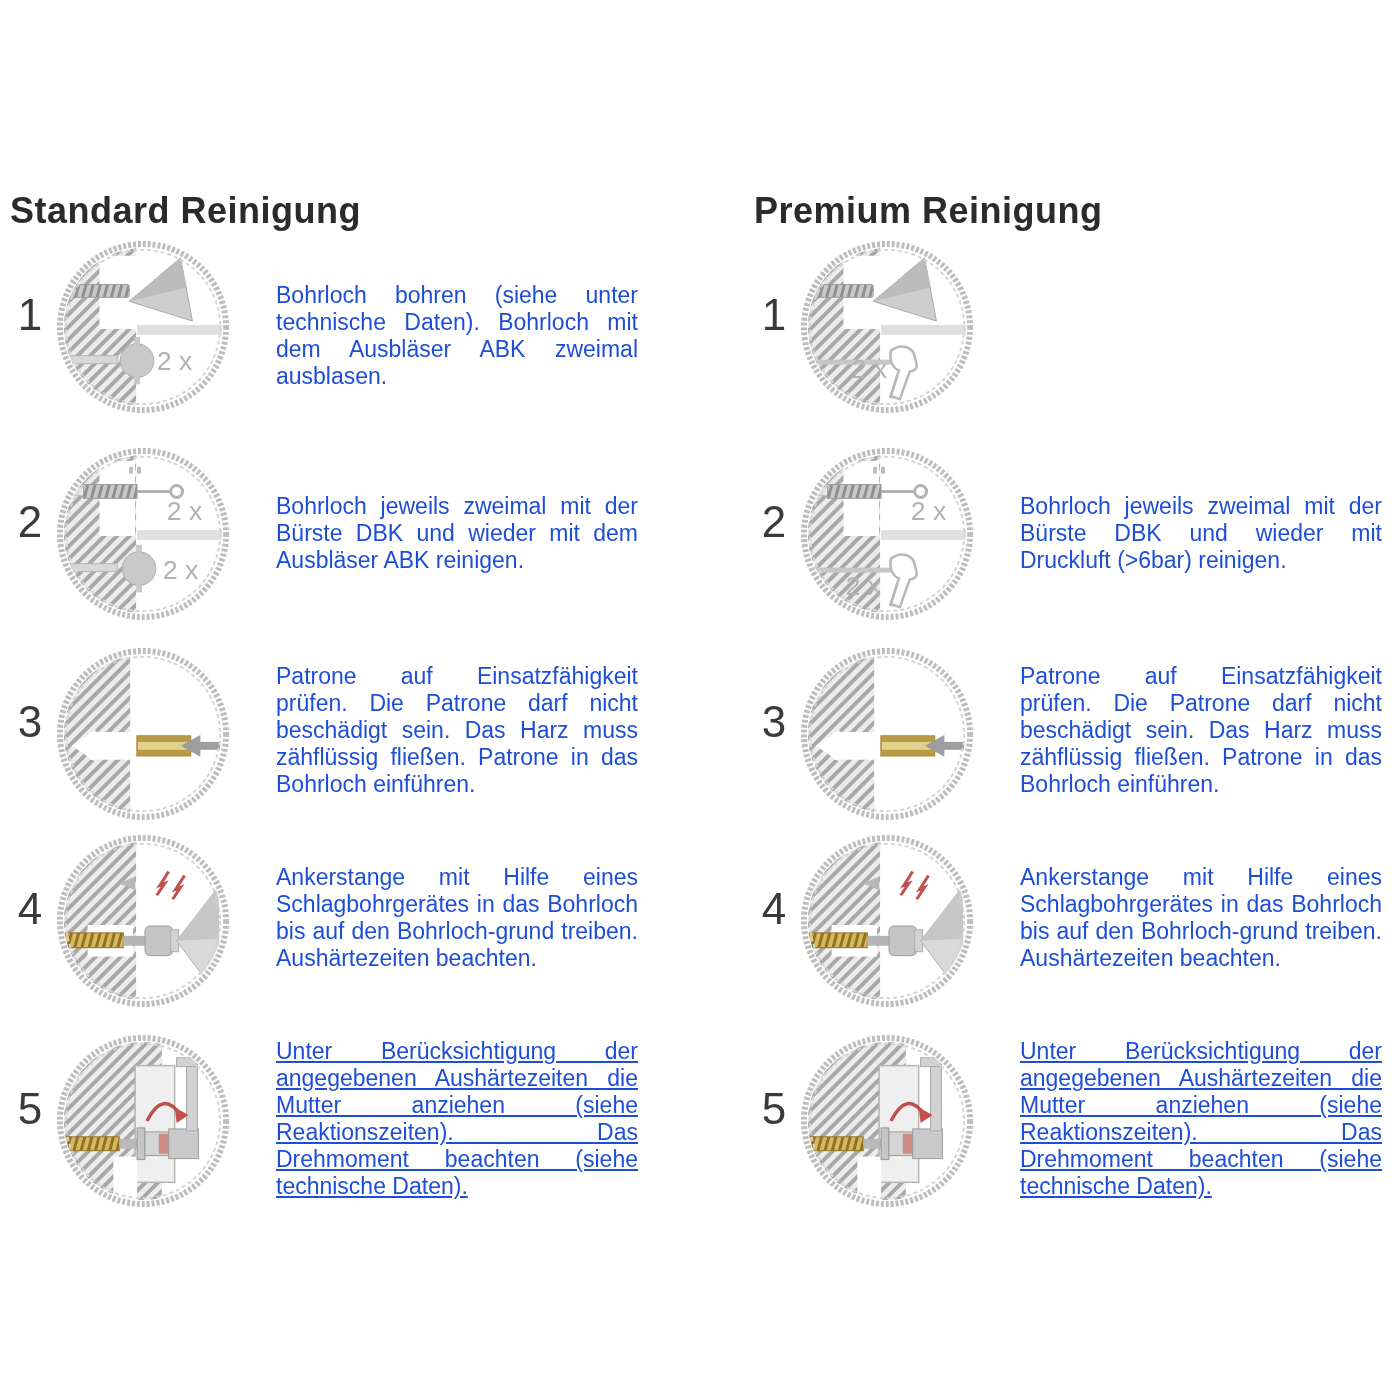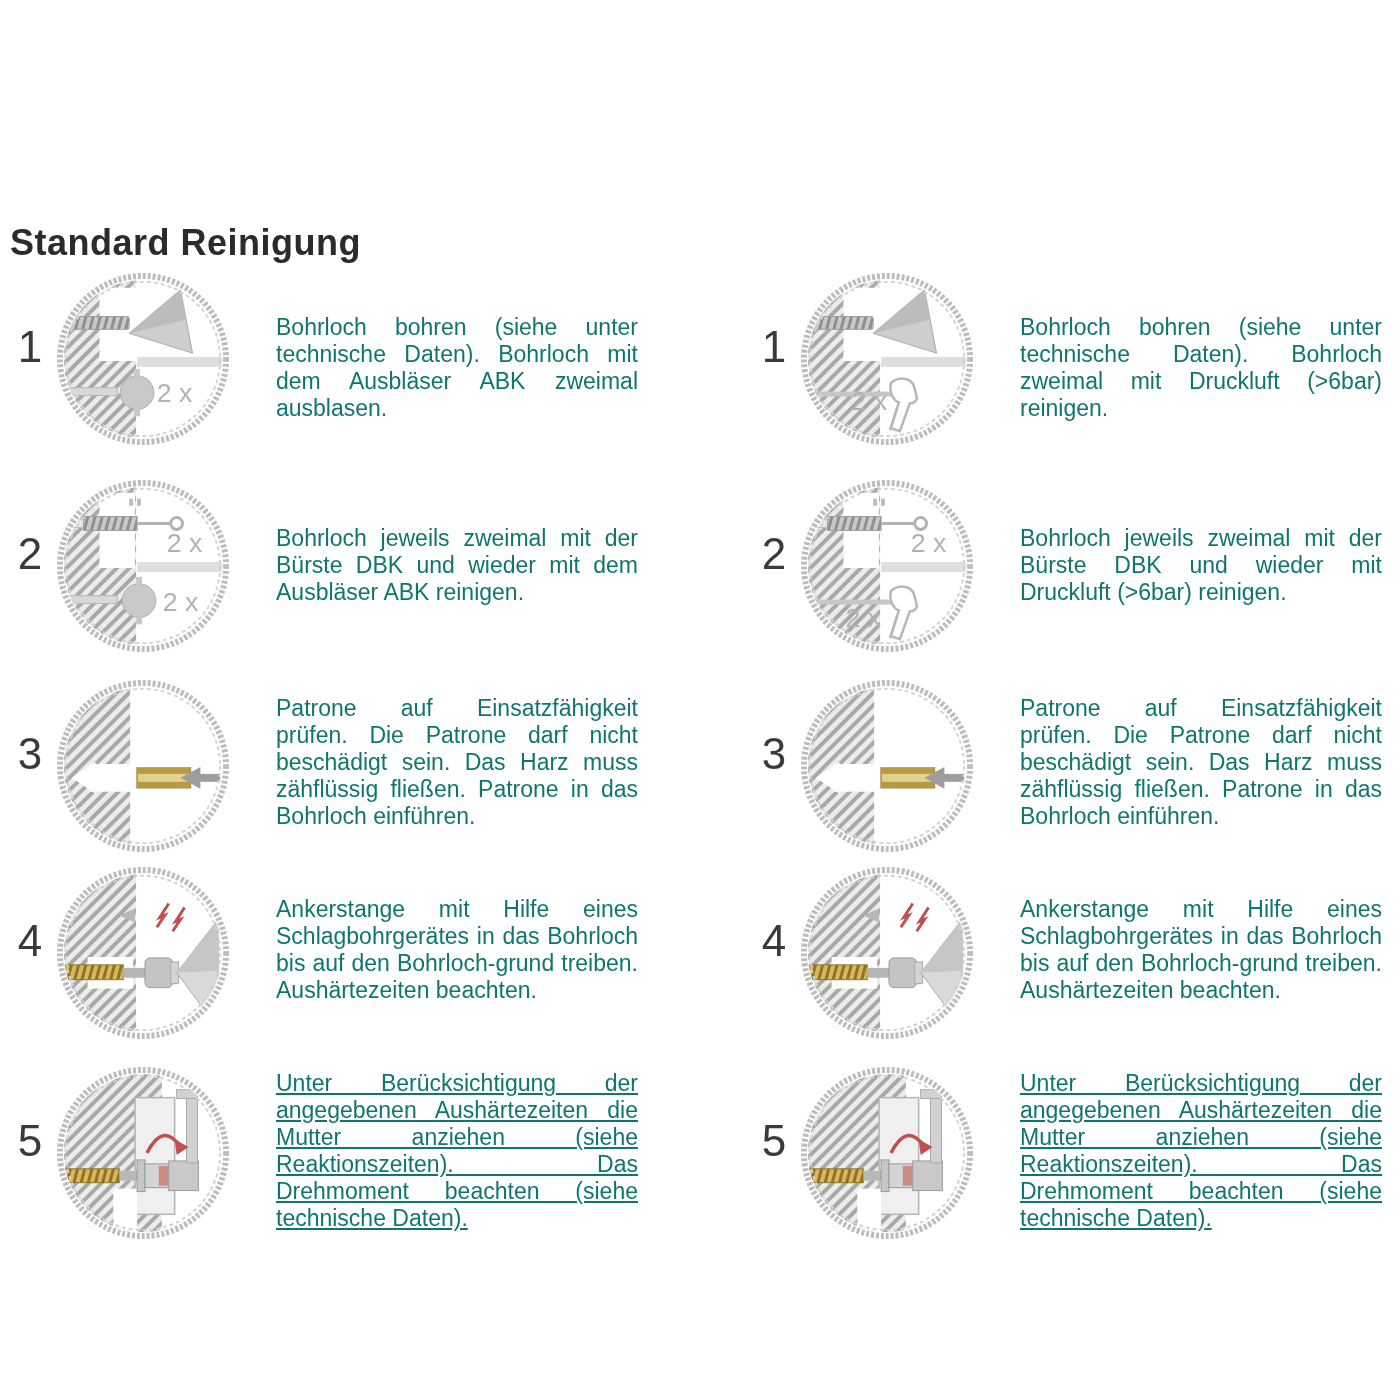--- a/index.html
+++ b/index.html
@@ -3,21 +3,21 @@
 <meta charset="utf-8">
 <style>
   html, body { margin: 0; padding: 0; }
   body {
     width: 1400px; height: 1400px;
     background: #ffffff;
     font-family: "Liberation Sans", sans-serif;
     position: relative;
     overflow: hidden;
   }
-  .sheet { position: absolute; inset: 0; margin-top: 32px; }
+  .sheet { position: absolute; inset: 0; }
   .col { position: absolute; top: 190px; width: 645px; height: 1040px; }
   .col-standard { left: 8px; }
   .col-premium  { left: 752px; }
   .col-title {
     margin: 0 0 0 2px;
     font-size: 36px; font-weight: bold;
     color: #2b2b2b; letter-spacing: 0.5px;
   }
   .step { position: absolute; left: 0; width: 645px; height: 186px; }
   .step-s1 { top: 48px; }
@@ -25,21 +25,21 @@
   .step-s3 { top: 455px; }
   .step-s4 { top: 642px; }
   .step-s5 { top: 842px; }
   .num {
     position: absolute; left: 0; top: 52px; width: 44px;
     font-size: 44px; color: #3a3a3a; text-align: center;
   }
   .fig { position: absolute; left: 46px; top: 0; width: 178px; height: 178px; }
   .txt {
     position: absolute; left: 268px; width: 362px;
-    font-size: 23px; line-height: 27px; color: #0f766e;
+    font-size: 23px; line-height: 27px; color: #1d4ed8;
     text-align: justify; text-align-last: left;
   }
   .step-s1 .txt { top: 44px; }
   .step-s2 .txt { top: 48px; }
   .step-s3 .txt { top: 18px; }
   .step-s4 .txt { top: 32px; }
   .step-s5 .txt { top: 6px; text-decoration: underline; }
   .xlbl {
     font-family: "Liberation Sans", sans-serif;
     font-size: 27px; fill: #b2b2b2;
@@ -244,28 +244,28 @@
     <div class="step step-s5">
       <div class="num">5</div>
       <svg class="fig" viewBox="0 0 180 180">
         <use href="#fig5"></use>
       </svg>
       <div class="txt">Unter Berücksichtigung der angegebenen Aushärtezeiten die Mutter anziehen (siehe Reaktionszeiten). Das Drehmoment beachten (siehe technische Daten).</div>
     </div>
   </section>
 
   <section class="col col-premium">
+    <h2 class="col-title">Premium Reinigung</h2>
 
     <div class="step step-s1">
       <div class="num">1</div>
       <svg class="fig" viewBox="0 0 180 180">
         <use href="#fig1p"></use>
         <text class="xlbl" x="54" y="142">2 x</text>
       </svg>
-      <div class="txt">Bohrloch bohren (siehe unter technische Daten). Bohrloch zweimal mit Druckluft (&gt;6bar) reinigen.</div>
     </div>
 
     <div class="step step-s2">
       <div class="num">2</div>
       <svg class="fig" viewBox="0 0 180 180">
         <use href="#fig2p"></use>
         <text class="xlbl" x="114" y="76">2 x</text>
         <text class="xlbl" x="48" y="152">2 x</text>
       </svg>
       <div class="txt">Bohrloch jeweils zweimal mit der Bürste DBK und wieder mit Druckluft (&gt;6bar) reinigen.</div>

